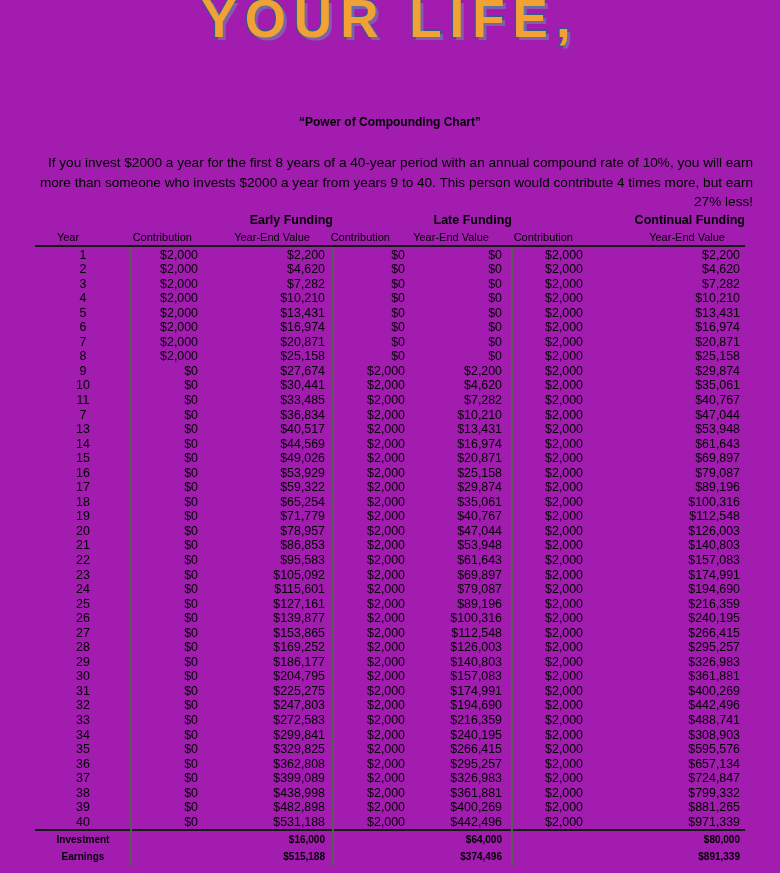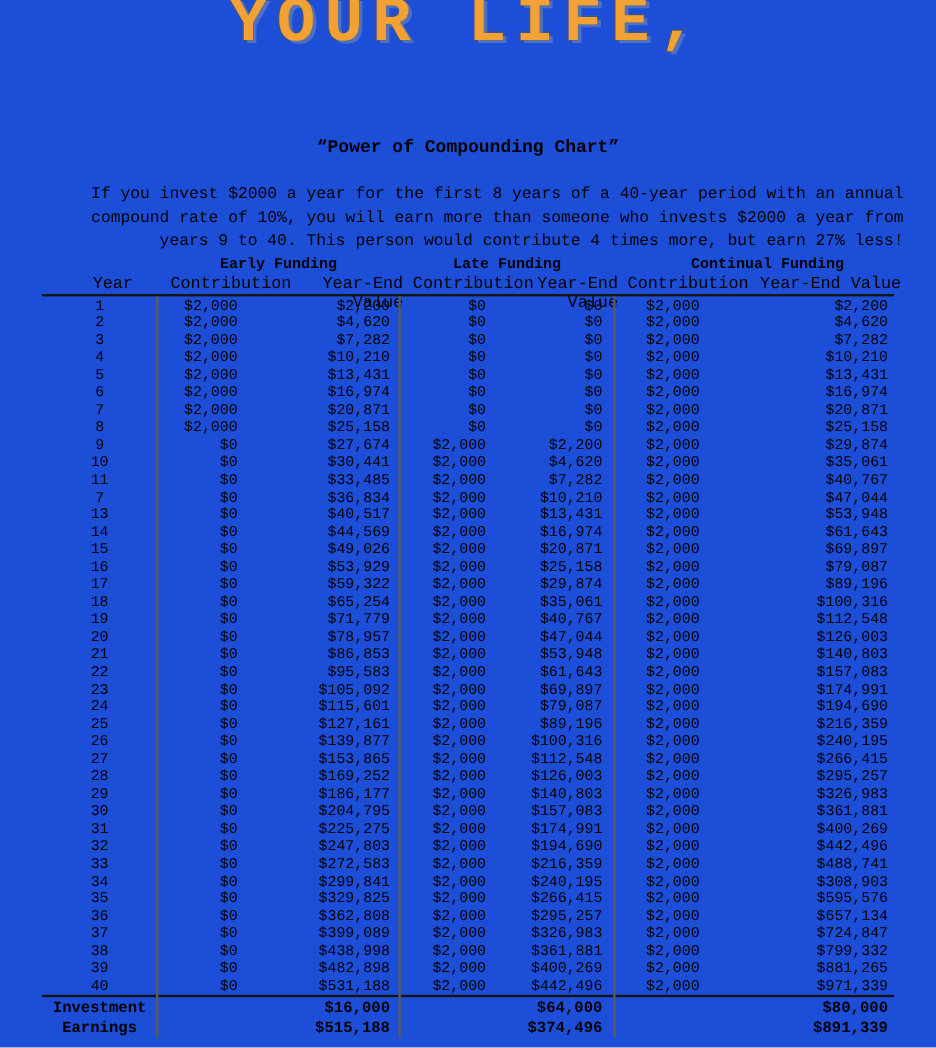--- a/index.html
+++ b/index.html
@@ -1,66 +1,66 @@
 <!DOCTYPE html>
 <html><head>
 <meta charset="utf-8">
 <style>
   html,body { margin:0; padding:0; background:#fff; }
   .page {
-    position:relative; width:780px; height:873px; background:#1d4ed8;
-    font-family:Liberation Mono, monospace; color:#000; overflow:hidden;
+    position:relative; width:780px; height:873px; background:#a21caf;
+    font-family:Liberation Sans, sans-serif; color:#000; overflow:hidden;
   }
   
   .logo {
     position:absolute; top:-5px; left:0; width:780px; text-align:center;
     font-weight:bold; font-size:53px; line-height:48px; letter-spacing:8px;
     -webkit-text-stroke:2.6px #3A5490; paint-order:stroke fill;
     text-shadow:3px 3px 0 rgba(125,145,180,0.5);
     white-space:nowrap;
   }
   .logo-line { display:block; }
   
   .title {
     position:absolute; top:115px; left:0; width:780px; margin:0;
-    text-align:center; font-size:15px; font-weight:bold;
+    text-align:center; font-size:12px; font-weight:bold;
   }
   .intro {
     position:absolute; top:153px; left:37px; width:716px; margin:0;
     font-size:13.6px; line-height:19.5px; text-align:right;
   }
   
   .ghrow {
     position:absolute; top:213px; left:35px; width:710px; height:15px;
     display:grid; grid-template-columns:96px 202px 179px 233px;
     font-weight:bold; font-size:12.5px; line-height:15px;
   }
-  .gh { text-align:center; }
+  .gh { text-align:right; }
   .gh.g3 { padding-left:22px; }
   .shrow {
-    position:absolute; top:229px; left:46px; width:710px; height:16px;
+    position:absolute; top:229px; left:20px; width:710px; height:16px;
     display:grid; grid-template-columns:96px 84px 118px 87px 92px 88px 145px;
-    font-size:14px; line-height:16px;
+    font-size:11px; line-height:16px;
   }
   .hline { position:absolute; left:35px; width:710px; height:2px; background:#151515; }
   .hline.header { top:245px; }
   .hline.summary { top:829px; }
   .vline { position:absolute; top:247px; height:618px; width:1.6px; background:#5a5a5a; }
   .vline.v1 { left:130px; }
   .vline.v2 { left:332px; }
   .vline.v3 { left:511px; }
   #table-body { position:absolute; top:247.5px; left:35px; width:710px; }
   .trow {
     display:grid; grid-template-columns:96px 84px 118px 87px 92px 88px 145px;
     height:14.55px; font-size:12.4px; line-height:14.55px;
   }
   .summary { position:absolute; top:832px; left:35px; width:710px; }
   .srow {
     display:grid; grid-template-columns:96px 84px 118px 87px 92px 88px 145px;
-    height:16.5px; font-size:13px; line-height:16.5px; font-weight:bold;
+    height:16.5px; font-size:10px; line-height:16.5px; font-weight:bold;
   }
   
   .c0 { text-align:center; }
   .c1 { text-align:right; padding-right:17px; }
   .c2 { text-align:right; padding-right:8px; }
   .c3 { text-align:right; padding-right:15px; }
   .c4 { text-align:right; padding-right:10px; }
   .c5 { text-align:right; padding-right:17px; }
   .c6 { text-align:right; padding-right:5px; }
   

